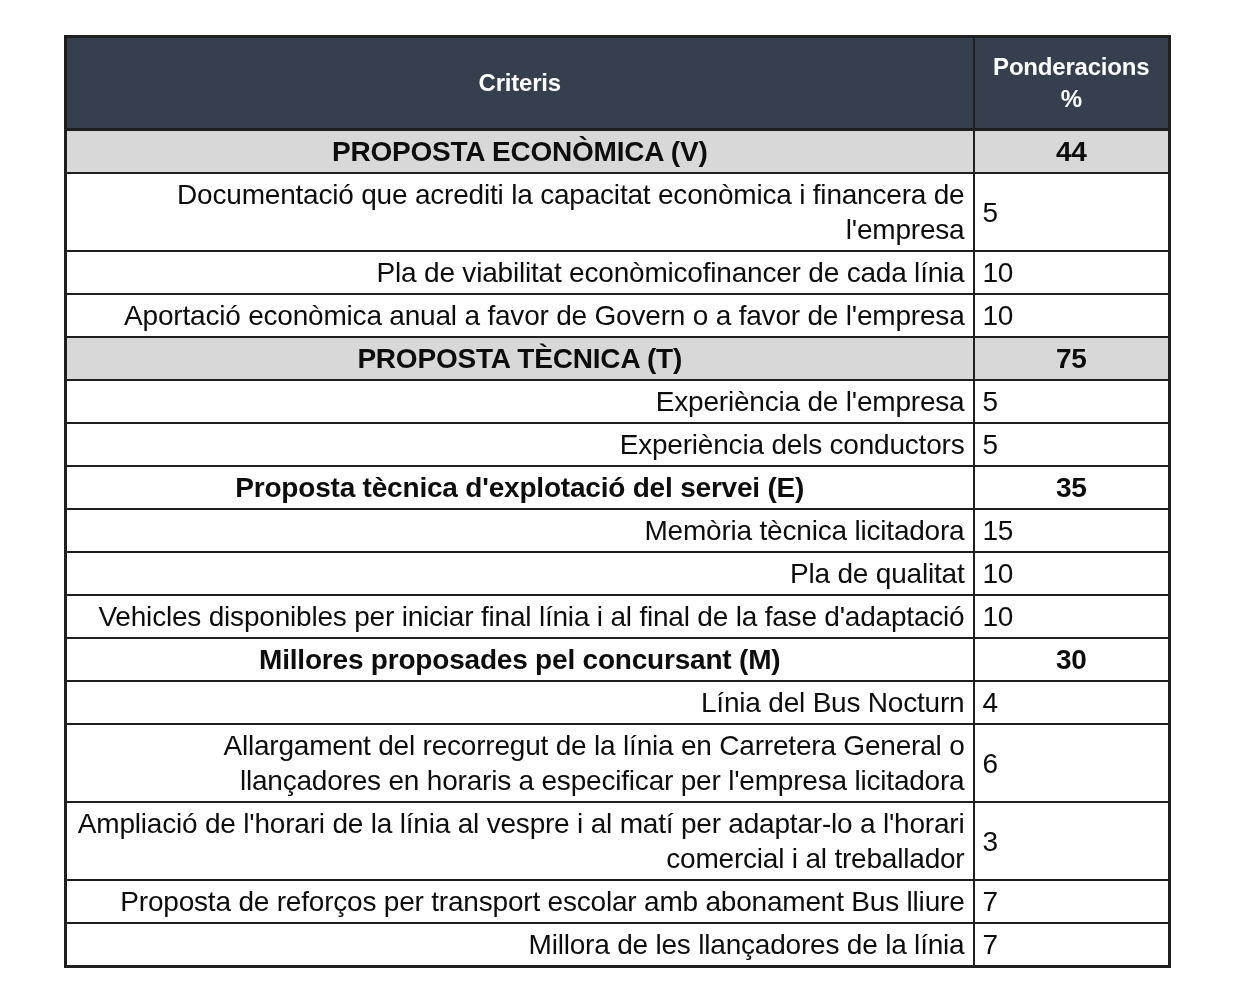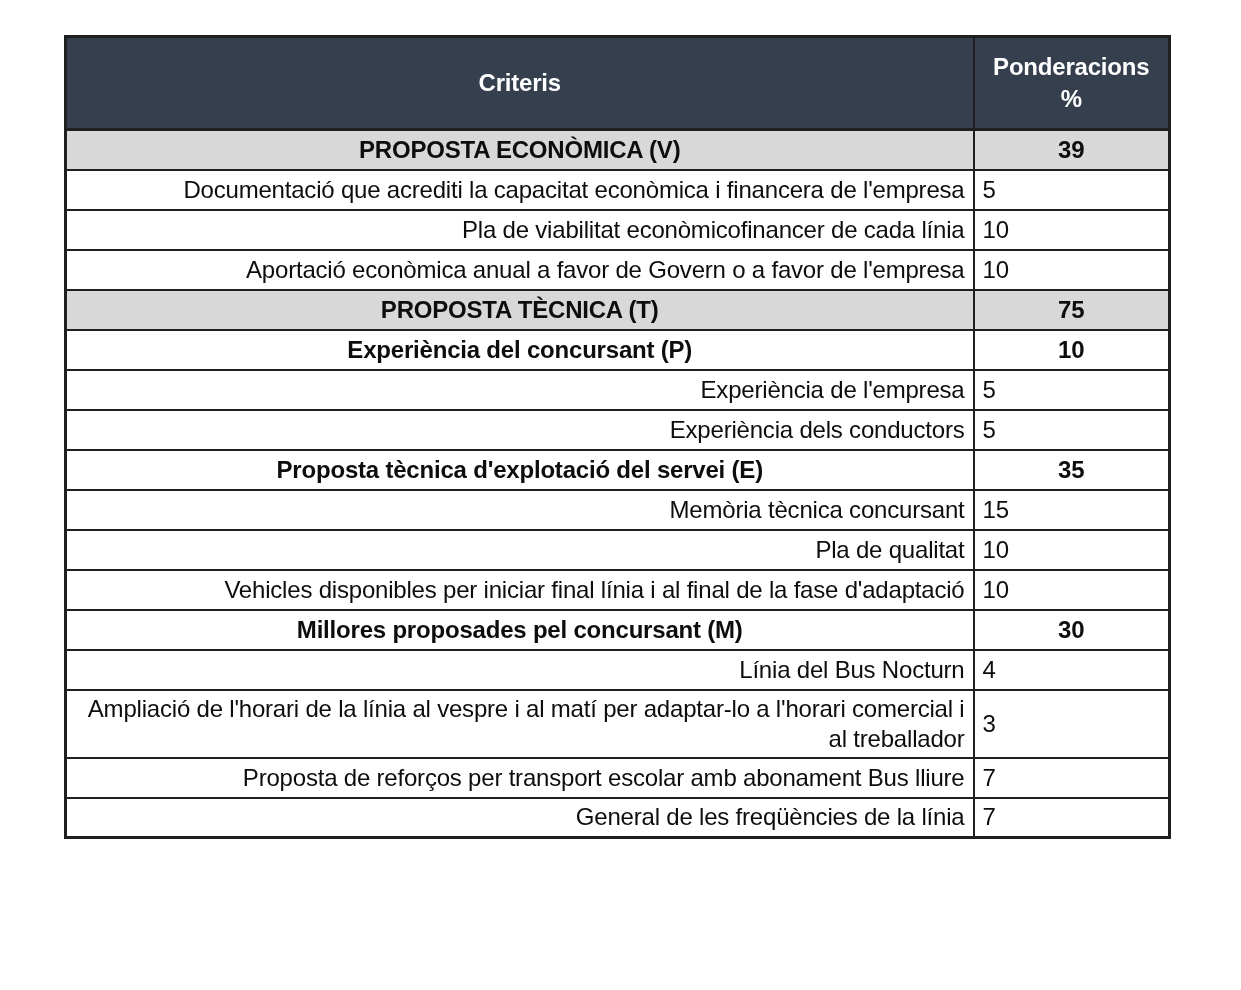--- a/index.html
+++ b/index.html
@@ -26,21 +26,21 @@
   table{
     width:100%;
     border-collapse:collapse;
     table-layout:fixed;
     border:3px solid var(--border);
   }
   col.c1{ width:908px; }
   col.c2{ width:196px; }
   th,td{
     border:2px solid var(--border);
-    font-size:24px;
+    font-size:28px;
     letter-spacing:-0.2px;
     vertical-align:middle;
   }
   thead th{
     background:var(--header-bg);
     color:var(--header-text);
     font-weight:bold;
     font-size:24px;
     height:93px;
     text-align:center;
@@ -82,81 +82,81 @@
     <thead>
       <tr>
         <th>Criteris</th>
         <th>Ponderacions
 %</th>
       </tr>
     </thead>
     <tbody>
         <tr>
           <td class="c-label section">PROPOSTA ECONÒMICA (V)</td>
-          <td class="c-value section">39</td>
+          <td class="c-value section">44</td>
         </tr>
         <tr>
           <td class="c-label item">Documentació que acrediti la capacitat econòmica i financera de l'empresa</td>
           <td class="c-value item">5</td>
         </tr>
         <tr>
           <td class="c-label item">Pla de viabilitat econòmicofinancer de cada línia</td>
           <td class="c-value item">10</td>
         </tr>
         <tr>
           <td class="c-label item">Aportació econòmica anual a favor de Govern o a favor de l'empresa</td>
           <td class="c-value item">10</td>
         </tr>
         <tr>
           <td class="c-label section">PROPOSTA TÈCNICA (T)</td>
           <td class="c-value section">75</td>
         </tr>
         <tr>
-          <td class="c-label subsection">Experiència del concursant (P)</td>
-          <td class="c-value subsection">10</td>
-        </tr>
-        <tr>
           <td class="c-label item">Experiència de l'empresa</td>
           <td class="c-value item">5</td>
         </tr>
         <tr>
           <td class="c-label item">Experiència dels conductors</td>
           <td class="c-value item">5</td>
         </tr>
         <tr>
           <td class="c-label subsection">Proposta tècnica d'explotació del servei (E)</td>
           <td class="c-value subsection">35</td>
         </tr>
         <tr>
-          <td class="c-label item">Memòria tècnica concursant</td>
+          <td class="c-label item">Memòria tècnica licitadora</td>
           <td class="c-value item">15</td>
         </tr>
         <tr>
           <td class="c-label item">Pla de qualitat</td>
           <td class="c-value item">10</td>
         </tr>
         <tr>
           <td class="c-label item">Vehicles disponibles per iniciar final línia i al final de la fase d'adaptació</td>
           <td class="c-value item">10</td>
         </tr>
         <tr>
           <td class="c-label subsection">Millores proposades pel concursant (M)</td>
           <td class="c-value subsection">30</td>
         </tr>
         <tr>
           <td class="c-label item">Línia del Bus Nocturn</td>
           <td class="c-value item">4</td>
         </tr>
         <tr>
+          <td class="c-label item">Allargament del recorregut de la línia en Carretera General o llançadores en horaris a especificar per l'empresa licitadora</td>
+          <td class="c-value item">6</td>
+        </tr>
+        <tr>
           <td class="c-label item">Ampliació de l'horari de la línia al vespre i al matí per adaptar-lo a l'horari comercial i al treballador</td>
           <td class="c-value item">3</td>
         </tr>
         <tr>
           <td class="c-label item">Proposta de reforços per transport escolar amb abonament Bus lliure</td>
           <td class="c-value item">7</td>
         </tr>
         <tr>
-          <td class="c-label item">General de les freqüències de la línia</td>
+          <td class="c-label item">Millora de les llançadores de la línia</td>
           <td class="c-value item">7</td>
         </tr>
       </tbody>
   </table>
 </div>
 
 </body></html>

